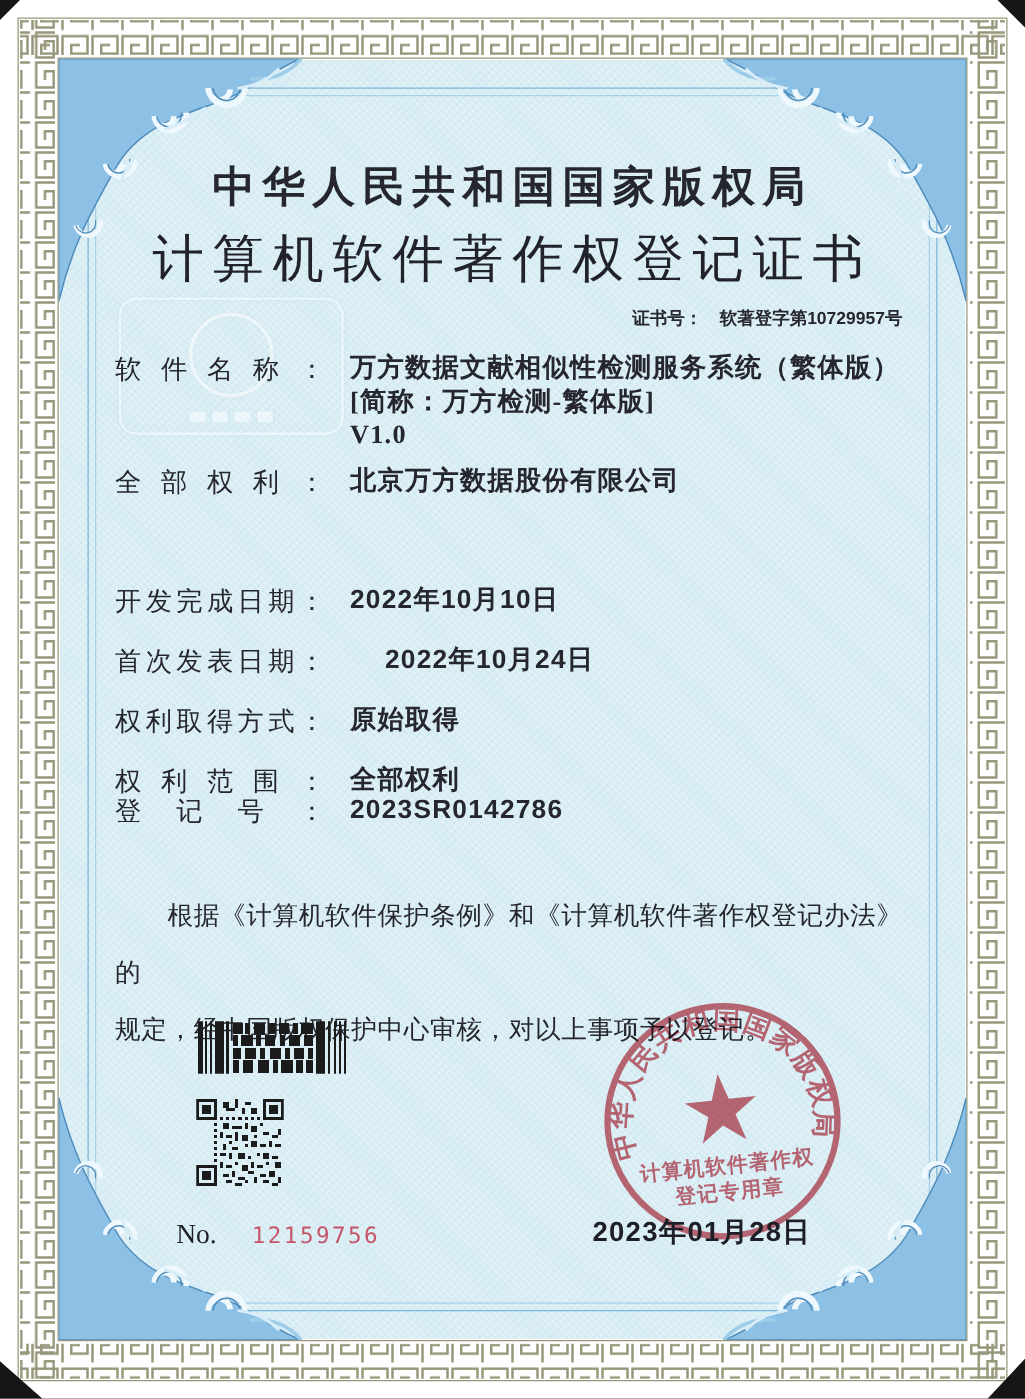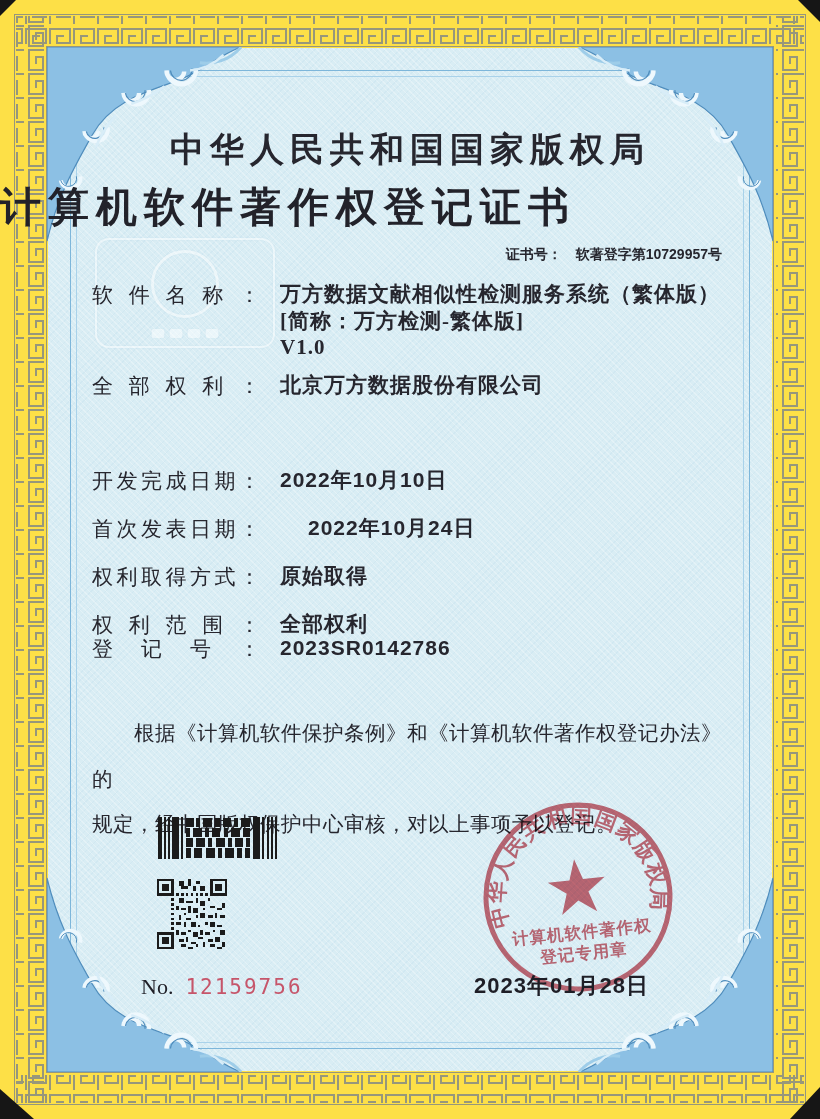--- a/index.html
+++ b/index.html
@@ -4,21 +4,21 @@
 <style>
   html,body{margin:0;padding:0;}
   body{
     width:820px;height:1119px;
     background:#141414;
     font-family:"Liberation Sans", sans-serif;
     position:relative;overflow:hidden;
   }
   .page{
     position:absolute;inset:0;
-    background:#fde047;
+    background:#ffffff;
   }
   
   .scan-corner{position:absolute;width:0;height:0;border-style:solid;}
   .sc-tl{left:0;top:0;border-width:16px 16px 0 0;border-color:#161616 transparent transparent transparent;}
   .sc-tr{right:0;top:0;border-width:0 22px 22px 0;border-color:transparent #161616 transparent transparent;}
   .sc-bl{left:0;bottom:0;border-width:30px 0 0 34px;border-color:transparent transparent transparent #161616;}
   .sc-br{right:0;bottom:0;border-width:0 0 32px 30px;border-color:transparent transparent #161616 transparent;}
 
   .meander-frame{position:absolute;left:0;top:0;}
 
@@ -64,21 +64,21 @@
     box-shadow:0 0 1px rgba(130,180,210,.4);
   }
 
   .authority-title{
     position:absolute;left:0;right:0;top:127px;margin:0;
     text-align:center;font-size:34px;font-weight:bold;color:#26262e;
     letter-spacing:6px;white-space:nowrap;
   }
   .certificate-title{
     position:absolute;left:0;right:0;top:180px;margin:0;
-    font-size:41px;font-weight:bold;color:#22222a;
+    text-align:center;font-size:41px;font-weight:normal;color:#22222a;
     letter-spacing:7px;white-space:nowrap;
   }
   .certno-line{
     position:absolute;right:98px;top:246px;
     font-size:14px;font-weight:bold;color:#26262e;white-space:nowrap;
   }
   .certno-line .certno-value{margin-left:14px;}
 
   .row{position:absolute;left:92px;display:flex;align-items:flex-start;}
   .row-label{
@@ -105,21 +105,21 @@
   .statement .st-line{line-height:45.5px;letter-spacing:.5px;}
   .statement .st-line.first{text-indent:42px;}
 
   .barcode{position:absolute;left:158px;top:817px;}
   .qr-code{position:absolute;left:157px;top:879px;}
 
   .serial-line{position:absolute;left:141px;top:974px;white-space:nowrap;}
   .serial-prefix{font-family:"Liberation Serif", serif;font-size:22px;color:#1f1f27;}
   .serial-number{
     font-family:"DejaVu Sans Mono", monospace;
-    font-size:21px;color:#c6556a;letter-spacing:2px;margin-left:12px;
+    font-size:18px;color:#c6556a;letter-spacing:2px;margin-left:28px;
   }
 
   .seal{position:absolute;left:478px;top:797px;width:200px;height:200px;
         transform:rotate(-6deg);opacity:.84;mix-blend-mode:multiply;}
   .issue-date{
     position:absolute;left:474px;top:971px;
     font-size:22px;font-weight:bold;color:#1e1e26;letter-spacing:1px;z-index:5;
   }
 </style>
 </head>

